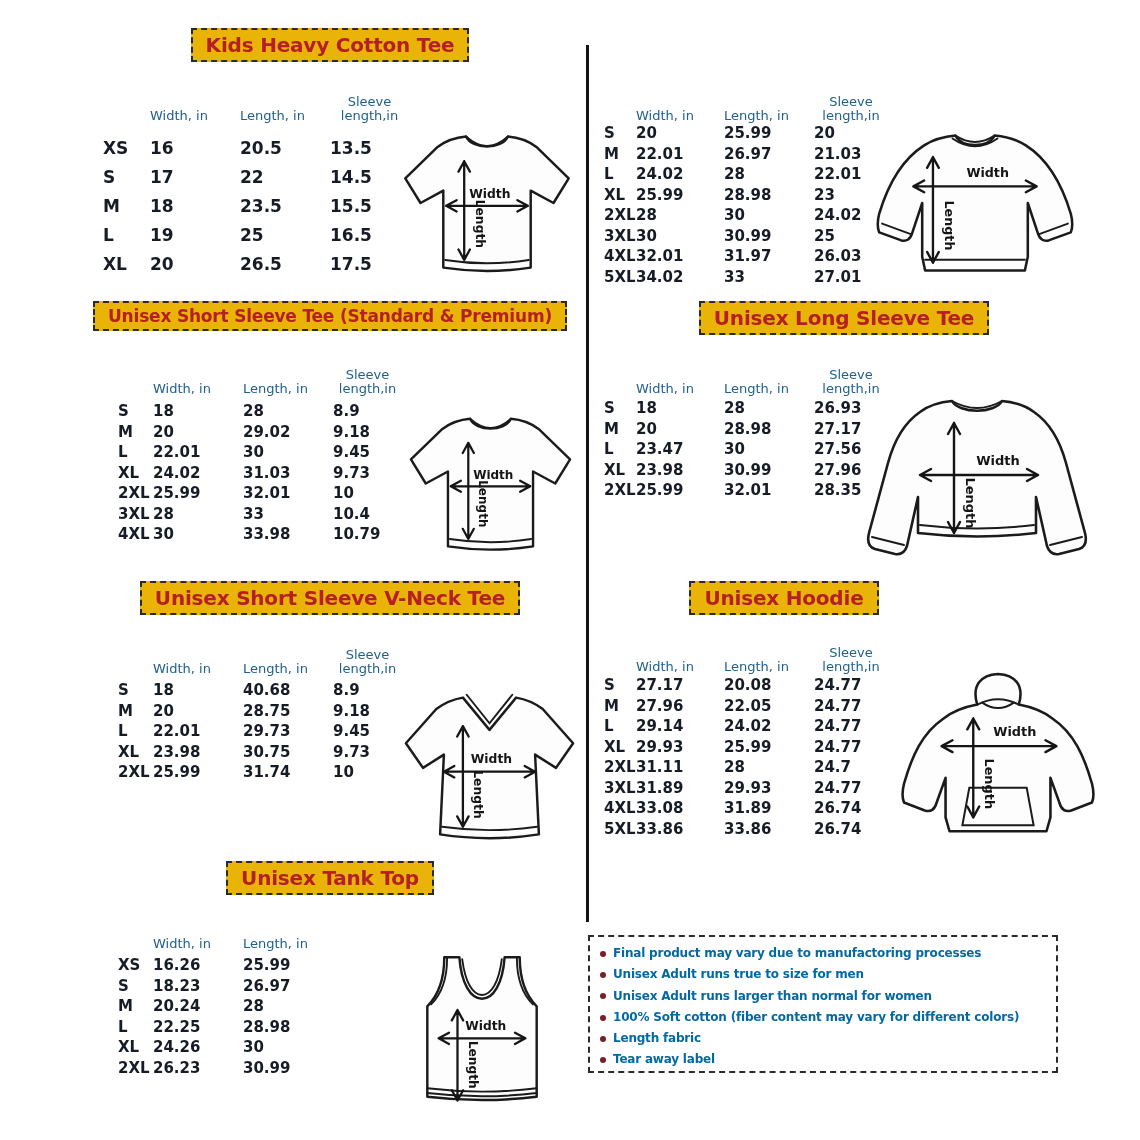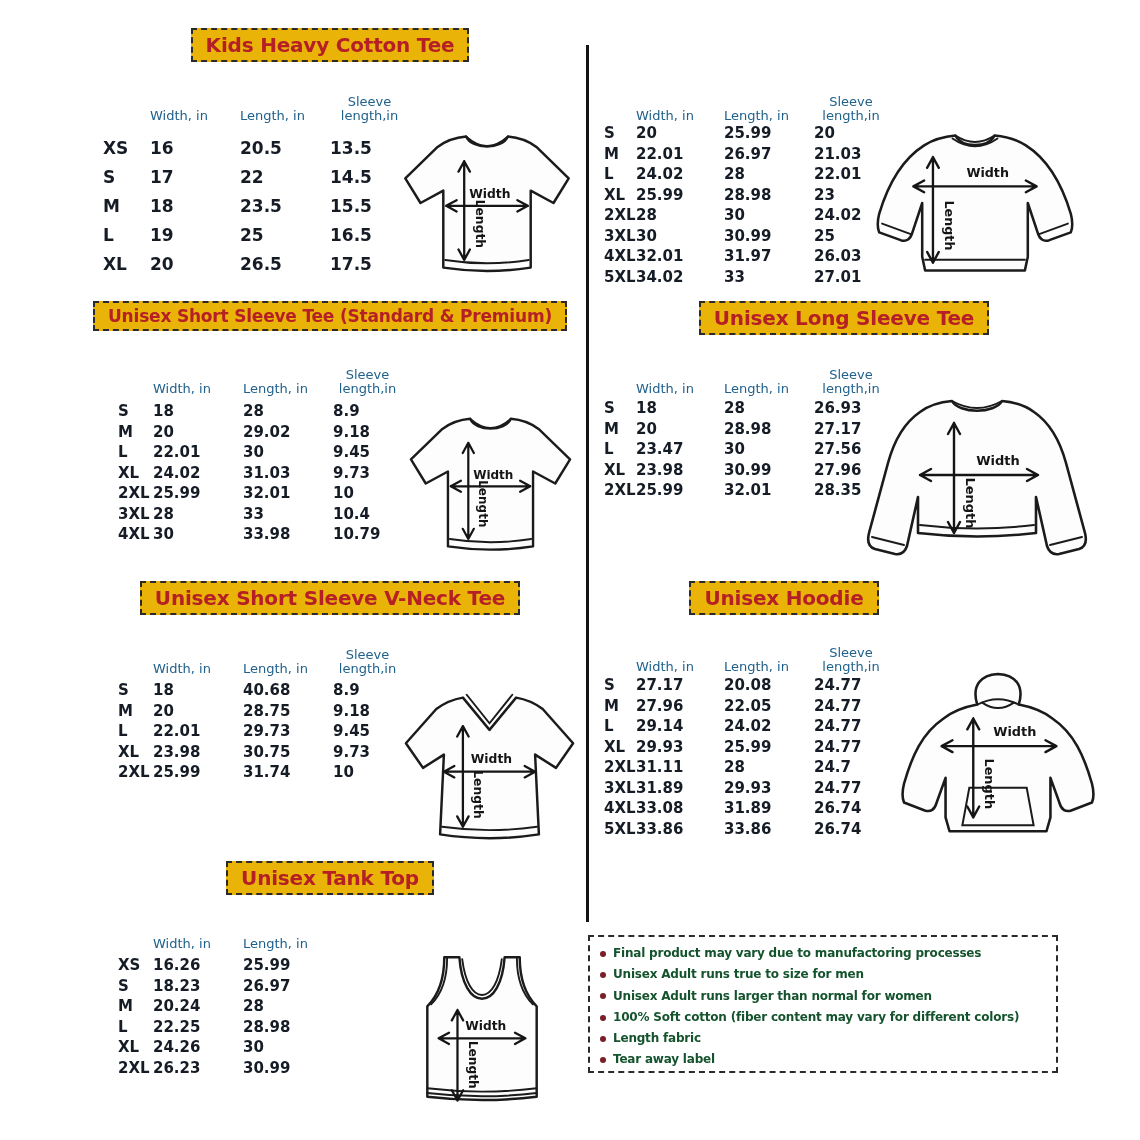--- a/index.html
+++ b/index.html
@@ -33,21 +33,21 @@
   .gfill{fill:#fdfdfd;stroke:#1b1b1b;stroke-width:2.6;stroke-linejoin:round;}
   .gline{fill:none;stroke:#1b1b1b;stroke-width:2;stroke-linecap:round;}
   .arrow{fill:none;stroke:#151515;stroke-width:2.4;stroke-linecap:round;stroke-linejoin:round;}
   .svg-label{font-family:"DejaVu Sans",sans-serif;font-weight:bold;font-size:13px;fill:#151515;}
 
   .divider{position:absolute;left:586px;top:45px;width:3px;height:877px;background:#141414;}
 
   .notes{position:absolute;left:588px;top:935px;width:470px;height:138px;
          border:2px dashed #2a2a2a;box-sizing:border-box;padding:6px 4px 4px 8px;background:#fff;}
   .note{display:flex;align-items:center;font-size:12px;font-weight:bold;
-        color:#14532d;line-height:21.3px;letter-spacing:-0.2px;white-space:nowrap;}
+        color:#0369a1;line-height:21.3px;letter-spacing:-0.2px;white-space:nowrap;}
   .bullet{width:6px;height:6px;border-radius:50%;background:var(--note-bullet,#7a1e2a);
           margin:0 7px 0 2px;flex:none;}
 </style>
 </head>
 <body>
 
 <div class="canvas">
 
   <div class="divider"></div>
 

